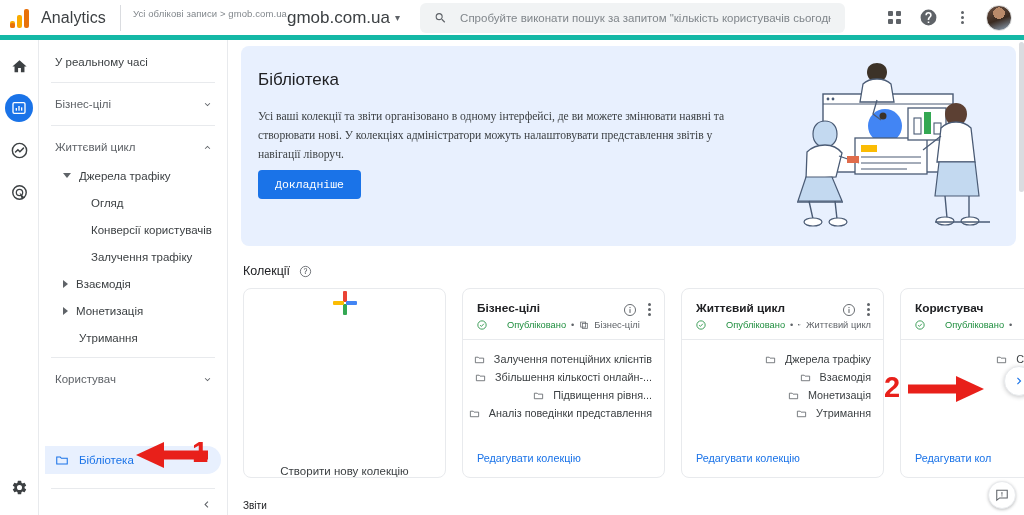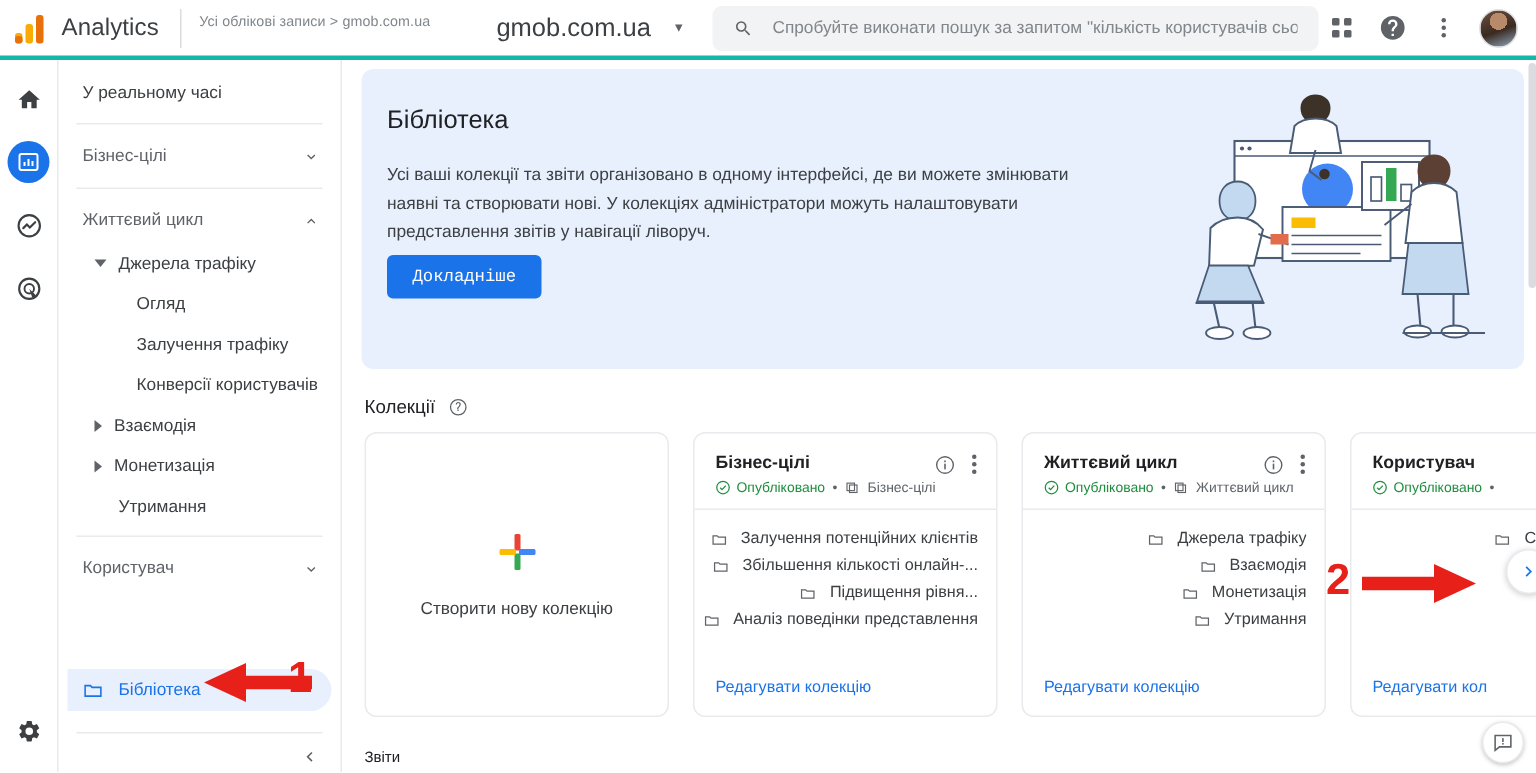--- a/index.html
+++ b/index.html
@@ -7,21 +7,21 @@
     width: 1024px; height: 515px;
     font-family: "Liberation Sans", sans-serif;
     background: #fff; overflow: hidden;
   }
   .app { position: relative; width: 1024px; height: 515px; }
 
   
   .topbar {
     position: absolute; top: 0; left: 0; width: 1024px; height: 40px;
     background: #fff; display: flex; align-items: center;
-    border-bottom: 3px solid #14b8a6; z-index: 20;
+    border-bottom: 5px solid #14b8a6; z-index: 20;
   }
   .logo-wrap { display:flex; align-items:center; padding-left: 10px; gap: 9px; }
   .ga-logo { width: 22px; height: 20px; position: relative; }
   .ga-logo i { position:absolute; bottom:0; border-radius:2px; display:block; }
   .ga-bar1 { left:0; width:5px; height:7px; background:#f9ab00; }
   .ga-bar2 { left:7px; width:5px; height:13px; background:#f9ab00; }
   .ga-bar3 { left:14px; width:5px; height:19px; background:#e8710a; }
   .ga-dot  { left:0; bottom:0; width:5px; height:5px; border-radius:50%; background:#e8710a; }
   .brand { font-size: 16px; color: #3c4043; letter-spacing: .1px; }
   .divider-v { width:1px; height:26px; background:#dadce0; margin: 0 12px 0 14px; }
@@ -98,53 +98,53 @@
   .main {
     position:absolute; top:40px; left:229px; width:795px; height:475px;
     background:#fff; overflow:hidden;
   }
   .hero {
     position:relative; margin: 6px 8px 0 12px; height: 200px;
     background:#e8f0fe; border-radius: 8px; overflow:hidden;
   }
   .hero-text { position:absolute; left: 17px; top: 24px; width: 470px; }
   .hero-title { font-size: 17px; color:#202124; margin-bottom: 17px; }
-  .hero-body { font-size: 11.6px; line-height: 19px; color:#3c4043; }
+  .hero-body { font-size: 11.6px; line-height: 19px; color:#3c4043;font-family:Liberation Serif, serif; }
   .hero-btn {
     position:absolute; left:17px; top: 124px; background:#1a73e8; color:#fff;
     font-size: 11.5px; border:none; border-radius: 4px; padding: 8px 17px; cursor:pointer;
     font-family:Liberation Mono, monospace;
   }
   .hero-art { position:absolute; right: 6px; top: 10px; width: 215px; height: 180px; }
 
   .section-hd {
     display:flex; align-items:center; gap: 9px; padding: 18px 0 10px 14px;
     font-size: 12.5px; color:#202124;
   }
   .cards-row { position:relative; padding-left: 14px; display:flex; gap: 16px; }
   .card {
     width: 203px; height: 190px; background:#fff; border:1px solid #e8eaed;
     border-radius: 8px; position:relative; flex:none;
   }
   .card-new {
-    display:flex; flex-direction:column; align-items:center; justify-content:center; gap: 18px;
+    display:flex; flex-direction:column; align-items:center; justify-content:space-between; gap: 18px;
     cursor:pointer;
   }
   .plus-icon { width:28px; height:28px; position:relative; }
   .plus-icon span { position:absolute; border-radius:1px; }
   .pl-t { left:12px; top:2px; width:4px; height:11px; background:#ea4335;}
   .pl-b { left:12px; top:15px; width:4px; height:11px; background:#34a853;}
   .pl-l { left:2px; top:12px; width:11px; height:4px; background:#fbbc04;}
   .pl-r { left:15px; top:12px; width:11px; height:4px; background:#4285f4;}
   .card-new-label { font-size:11.5px; color:#3c4043; }
 
   .card-head { padding: 12px 12px 9px 14px; border-bottom:1px solid #e8eaed; position:relative; }
   .card-title { font-size: 11.8px; color:#202124; font-weight:bold; margin-bottom: 5px; white-space:nowrap;}
   .card-meta { display:flex; align-items:center; gap:5px; font-size: 9.3px; color:#5f6368; white-space:nowrap; }
-  .pub { color:#1e8e3e; display:flex; align-items:center; gap:4px; }
+  .pub { color:#1e8e3e; display:flex; align-items:center; gap:20px; }
   .card-head-icons { position:absolute; right: 8px; top: 11px; display:flex; align-items:center; gap:6px; }
   .dots { display:flex; flex-direction:column; gap:2px; cursor:pointer; padding: 3px 5px;}
   .dots i { width:3px; height:3px; border-radius:50%; background:#5f6368; display:block;}
 
   .card-list { padding: 13px 12px 0 14px; display:flex; flex-direction:column; gap: 6px; align-items: flex-end; }
   .card-li { display:flex; align-items:center; gap: 9px; font-size: 10.8px; color:#3c4043; white-space:nowrap; overflow:hidden;}
   .edit-link {
     position:absolute; left: 14px; bottom: 13px; font-size: 10.8px; color:#1a73e8; cursor:pointer;
   }
   .next-btn {
@@ -178,21 +178,21 @@
         <i class="ga-bar3"></i>
           <i class="ga-bar2"></i>
           <i class="ga-bar1"></i>
           <i class="ga-dot"></i>
       </div>
       <div class="brand">Analytics</div>
     </div>
     <div class="divider-v"></div>
     <div class="acct">
       <div class="acct-crumb">Усі облікові записи &gt; gmob.com.ua</div>
-      <div style="display:flex;align-items:center;gap:16px;margin-left:44px;">
+      <div style="display:flex;align-items:center;gap:5px;">
         <span class="acct-name">gmob.com.ua</span>
         <span class="acct-caret">▾</span>
       </div>
     </div>
 
     <div class="search">
       <svg width="14" height="14" viewBox="0 0 24 24">
         <path fill="#5f6368" d="M15.5 14h-.79l-.28-.27A6.47 6.47 0 0016 9.5 6.5 6.5 0 109.5 16c1.61 0 3.09-.59 4.23-1.57l.27.28v.79l5 4.99L20.49 19l-4.99-5zm-6 0C7.01 14 5 11.99 5 9.5S7.01 5 9.5 5 14 7.01 14 9.5 11.99 14 9.5 14z"></path>
       </svg>
       <input type="text" placeholder="Спробуйте виконати пошук за запитом &quot;кількість користувачів сьогодні&quot;" style="">
@@ -276,24 +276,24 @@
         </svg>
     </div>
     <div class="nav-sub">
       <span class="tri tri-down"></span>
       <span>Джерела трафіку</span>
     </div>
     <div class="nav-leaf">
       <span>Огляд</span>
     </div>
     <div class="nav-leaf">
+      <span>Конверсії користувачів</span>
+    </div>
+    <div class="nav-leaf">
       <span>Залучення трафіку</span>
-    </div>
-    <div class="nav-leaf">
-      <span>Конверсії користувачів</span>
     </div>
     <div class="nav-sub">
       <span class="tri tri-right"></span>
       <span>Взаємодія</span>
     </div>
     <div class="nav-sub">
       <span class="tri tri-right"></span>
       <span>Монетизація</span>
     </div>
     <div class="nav-leaf" style="padding-left:40px;">

